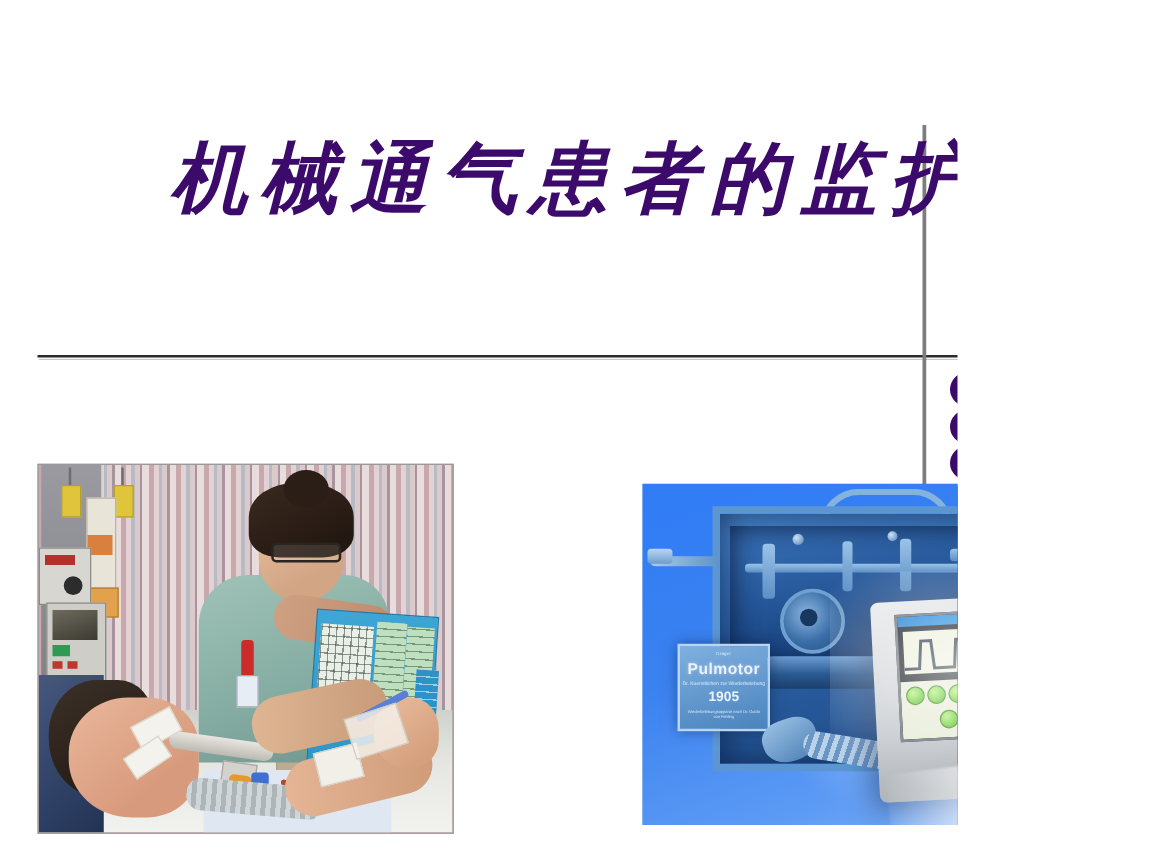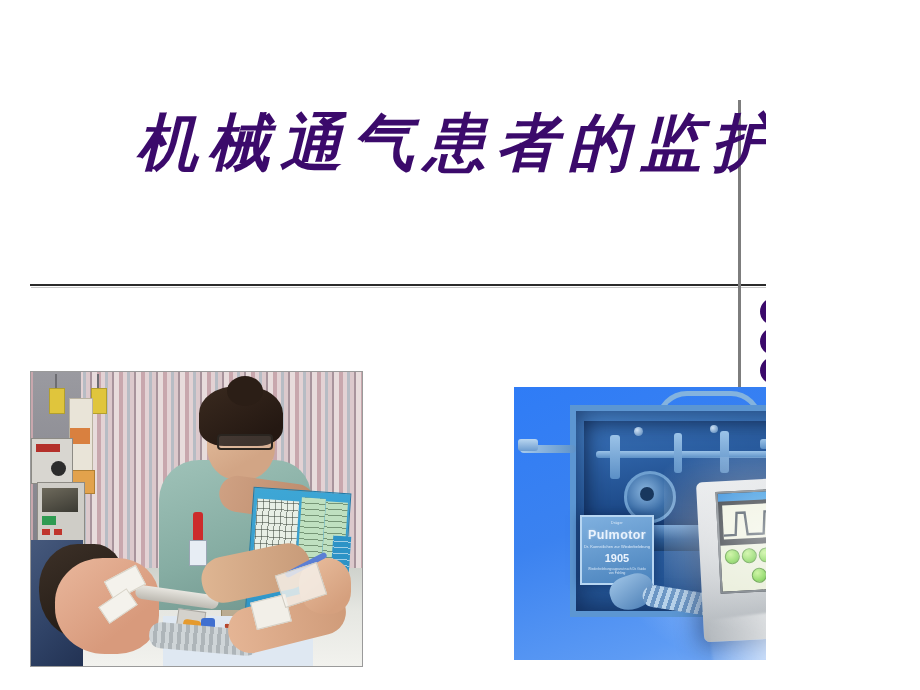--- a/index.html
+++ b/index.html
@@ -363,21 +363,20 @@
     background: #18375e;
   }
   #pm-plaque {
     left: 28px; top: 128px; width: 70px; height: 66px;
     background: linear-gradient(165deg,#7fb0df 0%, #4a83bd 100%);
     border: 2px solid #b7d6f2;
     color: #eaf3fd;
     text-align: center;
     font-family: "Liberation Sans", sans-serif;
     box-shadow: 0 0 10px rgba(10,30,70,.5);
-    margin-left: 38px;
   }
   #pm-plaque .pm-tiny {
     font-size: 3.5px; letter-spacing:.2px; line-height:1.25; margin-top:4px; opacity:.92;
   }
   #pm-plaque .pm-name {
     font-size: 12.5px; font-weight: 700; letter-spacing:.4px; margin-top:3px;
     text-shadow: 0 0 3px rgba(255,255,255,.35);
   }
   #pm-plaque .pm-sub {
     font-size: 4px; line-height:1.3; margin-top:2px; opacity:.9;

